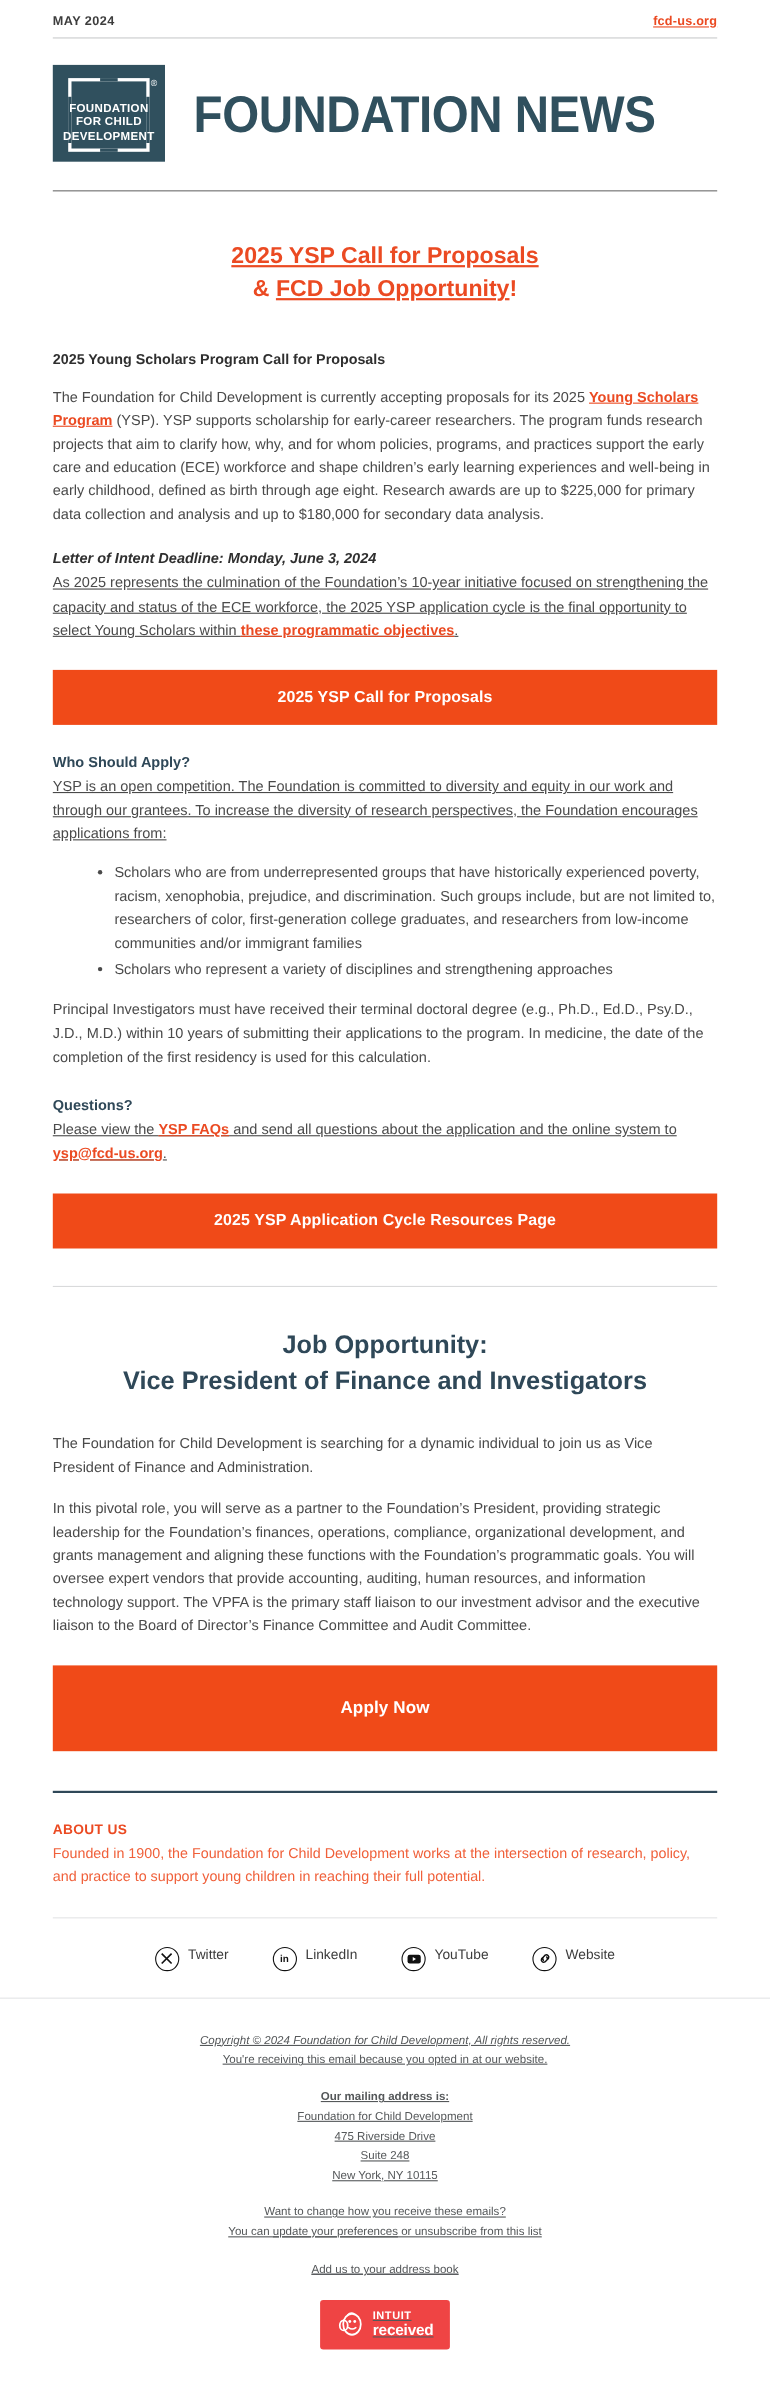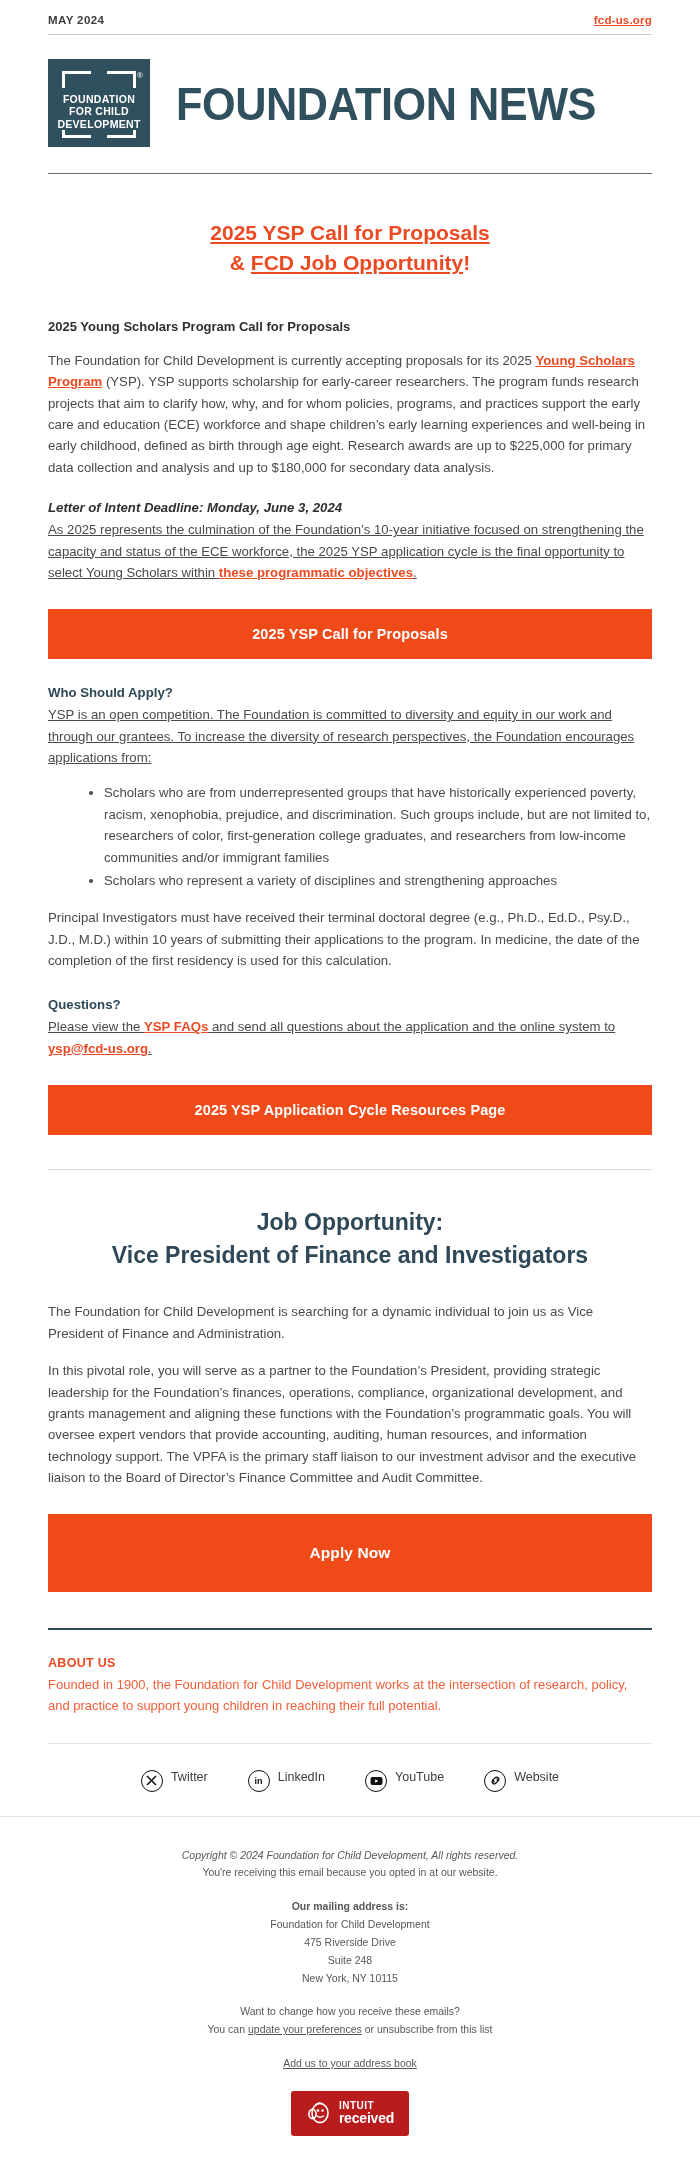--- a/index.html
+++ b/index.html
@@ -293,33 +293,34 @@
     border: 0;
     border-top: 1px solid #e3e4e5;
     margin: 0;
   }
   .footer {
     text-align: center;
     padding: 30px 60px 26px 60px;
     color: #55585a;
     font-size: 10.5px;
     line-height: 1.7;
+    text-decoration: underline;
   }
   .footer .ital { font-style: italic; }
   .footer .blk { margin-top: 16px; }
   .footer .bold { font-weight: bold; }
   .footer a {
     color: #55585a;
     text-decoration: underline;
   }
   .mc-badge {
     margin: 18px auto 0 auto;
     width: 118px;
     height: 45px;
-    background: #b91c1c;
+    background: #ef4444;
     border-radius: 3px;
     display: flex;
     align-items: center;
     justify-content: center;
     gap: 7px;
   }
   .mc-mark svg { display: block; }
   .mc-words {
     color: #ffffff;
     text-align: left;

